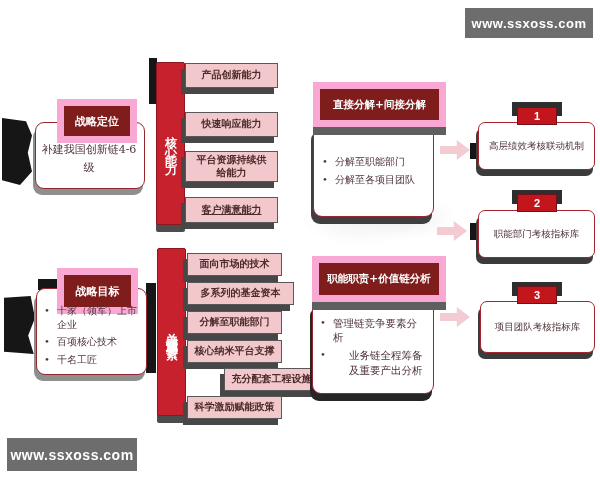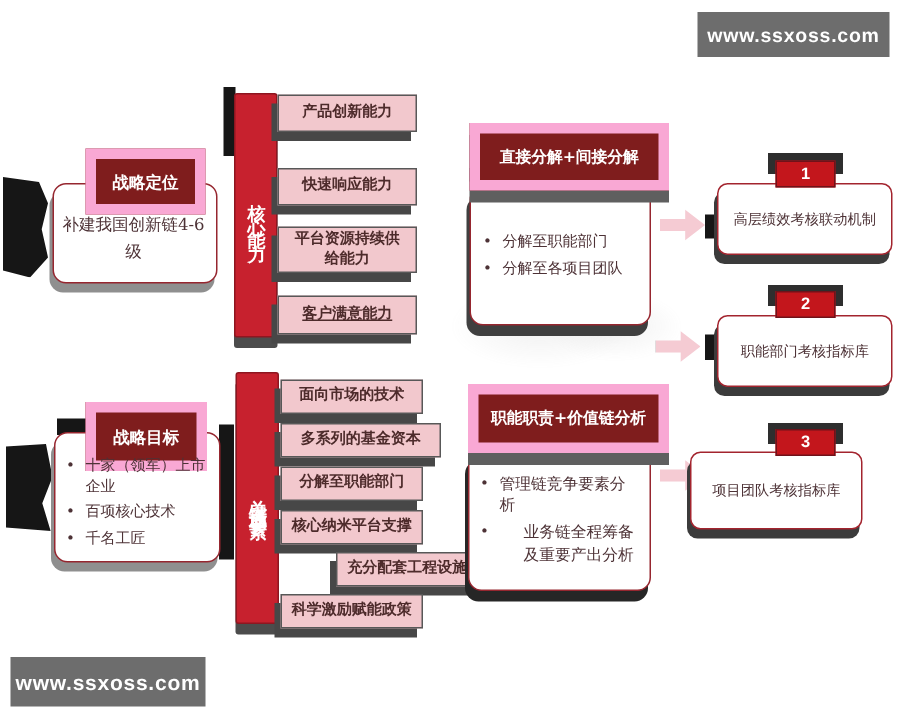--- a/index.html
+++ b/index.html
@@ -183,20 +183,20 @@
 
   <div class="oband" style="left:512px;top:190px;width:50px;height:14px;"></div>
   <div class="obox" style="left:478px;top:210px;width:115px;height:46px;">
     <span>职能部门考核指标库</span>
   </div>
   <div class="otab" style="left:517px;top:194px;width:38px;height:16px;">
     <span>2</span>
   </div>
 
   <div class="oband" style="left:512px;top:282px;width:50px;height:14px;"></div>
-  <div class="obox" style="left:460px;top:301px;width:113px;height:50px;">
+  <div class="obox" style="left:480px;top:301px;width:113px;height:50px;">
     <span>项目团队考核指标库</span>
   </div>
   <div class="otab" style="left:517px;top:286px;width:38px;height:16px;">
     <span>3</span>
   </div>
 
 </div>
 
 </body></html>

